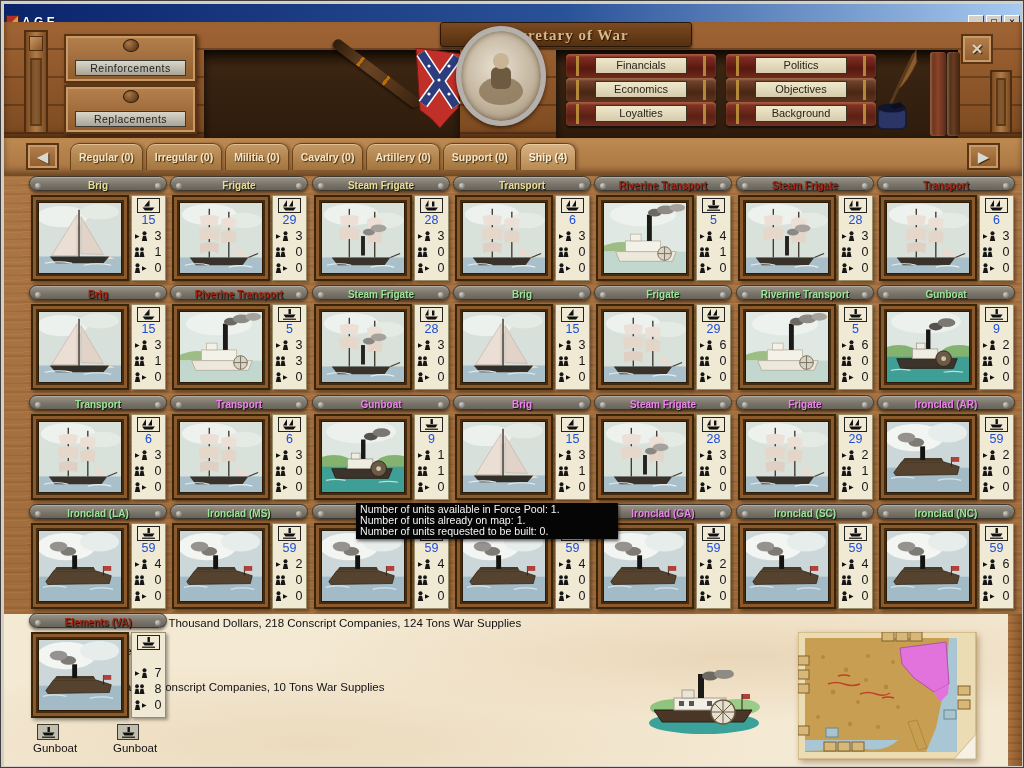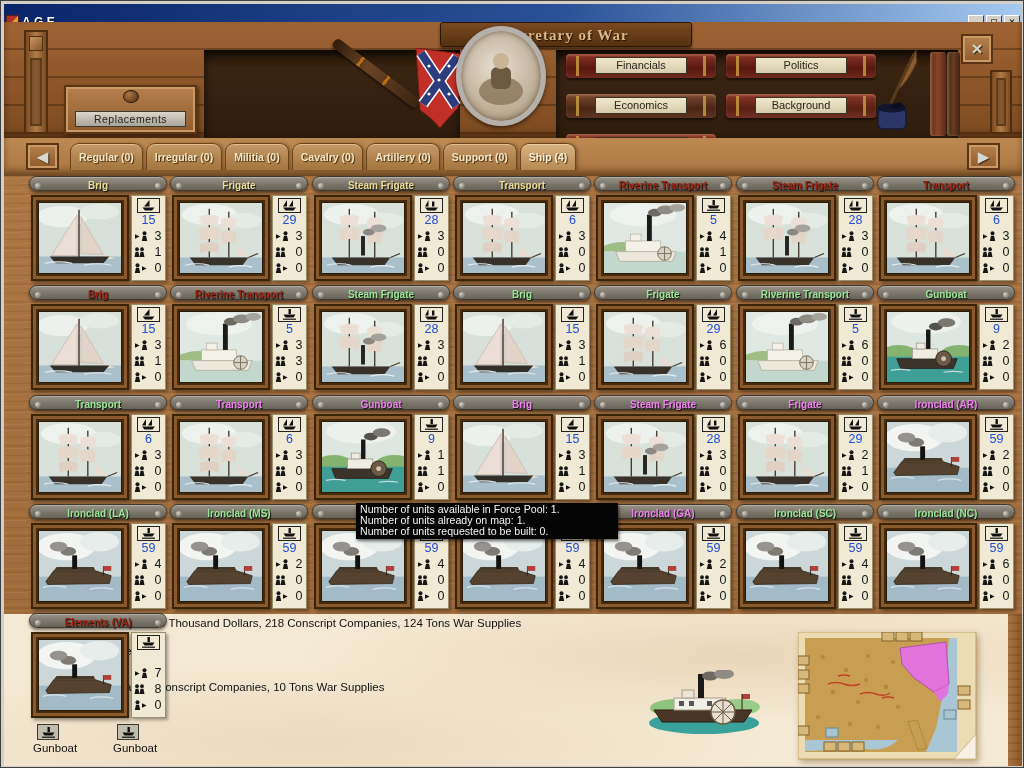--- a/index.html
+++ b/index.html
@@ -30,21 +30,21 @@
   .vstrip .slot{position:absolute;left:4px;right:4px;top:26px;bottom:6px;border:2px solid #5e3a18;background:rgba(60,32,10,.35);}
   .vstrip .knob{position:absolute;left:3px;top:4px;width:14px;height:15px;background:linear-gradient(135deg,#c89a64,#8a5527);border:1px solid #4e2d10;}
   .drawer{position:absolute;left:60px;width:133px;height:49px;background:linear-gradient(180deg,#b5804e,#8f5c2c);
     border:2px solid #5a3414;box-shadow:inset 0 0 0 2px #c79a66, 2px 2px 4px rgba(20,8,0,.5);cursor:pointer;}
   .knobc{position:absolute;left:50%;top:3px;margin-left:-8px;width:16px;height:13px;border-radius:50%;
     background:radial-gradient(circle at 35% 30%,#a87848,#4e2c10);border:1px solid #2e1804;}
   .plate{position:absolute;left:9px;right:9px;bottom:5px;height:16px;background:linear-gradient(180deg,#dad6ca,#a8a498);
     border:1px solid #3a3a32;font-size:10.5px;line-height:14px;text-align:center;color:#222;letter-spacing:.5px;}
   .recess{position:absolute;top:28px;height:88px;background:linear-gradient(180deg,#241507,#3a2412 20%,#2e1c0c);
     box-shadow:inset 0 4px 8px rgba(0,0,0,.7);}
-  .books{position:absolute;display:flex;flex-direction:column;gap:16px;}
+  .books{position:absolute;display:flex;flex-direction:column;gap:0;}
   .book{position:relative;height:24px;border-radius:4px;background:linear-gradient(180deg,#8a3428,#58180f 60%,#6e2a1c);
     box-shadow:inset 0 2px 2px rgba(255,200,150,.25), 0 2px 2px rgba(0,0,0,.5);}
   .book.bk1{background:linear-gradient(180deg,#7a4a30,#4a2614 60%,#5e3420);}
   .book.bk2{background:linear-gradient(180deg,#8a3828,#5a2012 60%,#703024);}
   .band{position:absolute;top:2px;bottom:2px;width:3px;background:#c8a040;opacity:.8;}
   .band.bl{left:10px;} .band.br{right:10px;}
   .book-label{position:absolute;left:50%;top:3px;transform:translateX(-50%);min-width:92px;height:17px;padding:0 6px;
     background:linear-gradient(180deg,#f0e8cc,#d6ccac);border:1px solid #3a3222;font-size:11px;line-height:15px;
     text-align:center;color:#2a2418;cursor:pointer;white-space:nowrap;}
   .titleplaque{position:absolute;left:436px;top:0;width:252px;height:25px;
@@ -137,20 +137,24 @@
     </div>
   </div>
 
   <div class="content">
 
     <div class="shelf">
       <div class="vstrip" style="left:20px;top:8px;width:24px;height:104px;">
         <div class="knob"></div>
           <div class="slot"></div>
       </div>
+      <div class="drawer" style="top:12px;">
+        <div class="knobc"></div>
+        <div class="plate">Reinforcements</div>
+      </div>
       <div class="drawer" style="top:63px;">
         <div class="knobc"></div>
         <div class="plate">Replacements</div>
       </div>
 
       <div class="recess" style="left:200px;width:256px;"></div>
       <div class="telescope"></div>
       <div class="flag">
         <svg width="54" height="86" viewBox="0 0 54 86">
           <path d="M4 0 L50 6 L46 60 Q36 70 28 80 Q20 70 8 62 Z" fill="#c03028" stroke="#7a1812" stroke-width="1"></path>
@@ -190,20 +194,25 @@
     <div class="band bl"></div>
             <div class="band br"></div>
     <div class="book-label">Loyalties</div>
   </div>
         </div>
       <div class="books" id="rbooks2" style="left:722px;top:32px;width:150px;">
           <div class="book bk0">
     <div class="band bl"></div>
             <div class="band br"></div>
     <div class="book-label">Politics</div>
+  </div>
+          <div class="book bk1">
+    <div class="band bl"></div>
+            <div class="band br"></div>
+    <div class="book-label">Objectives</div>
   </div>
           <div class="book bk2">
     <div class="band bl"></div>
             <div class="band br"></div>
     <div class="book-label">Background</div>
   </div>
         </div>
       <div style="position:absolute;left:866px;top:28px;width:56px;height:84px;">
         <svg width="56" height="84" viewBox="0 0 56 84">
           <path d="M46 0 Q34 20 26 42 Q38 32 47 12 Z" fill="#8a5c30" stroke="#4e3014" stroke-width="1"></path>

